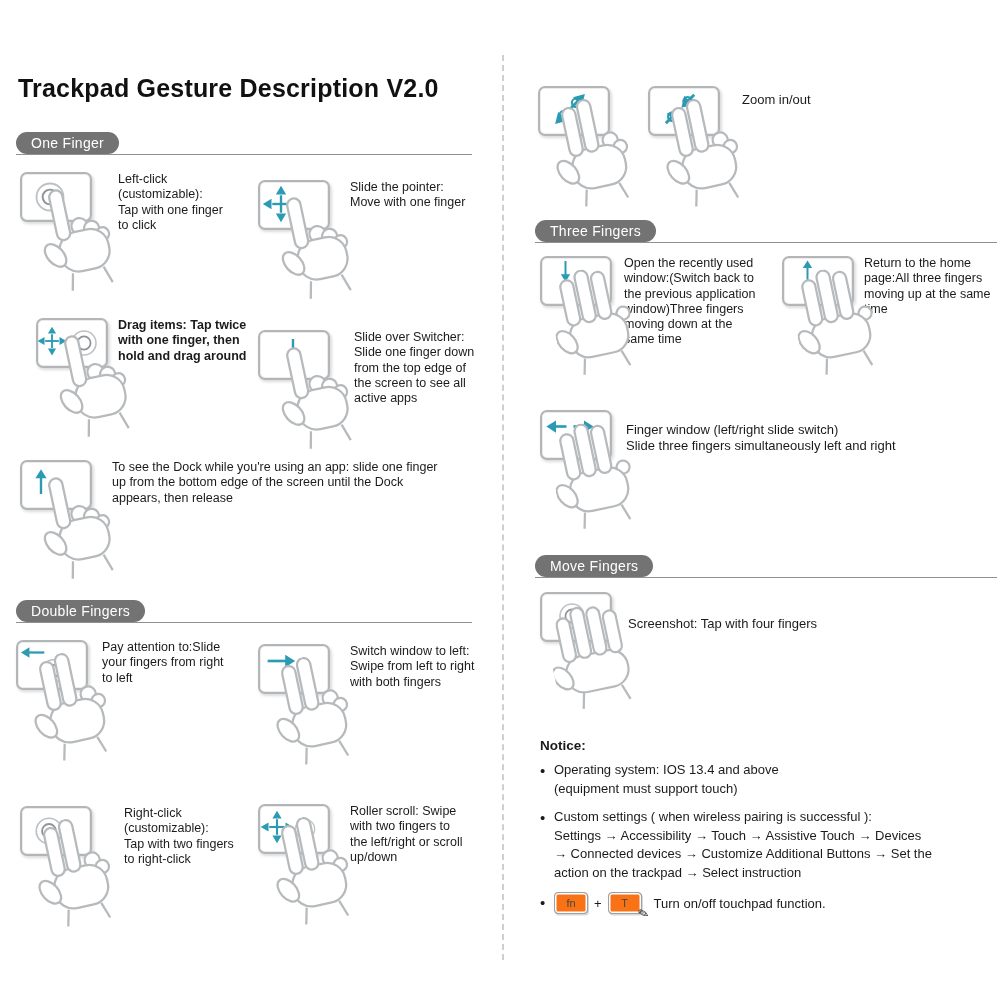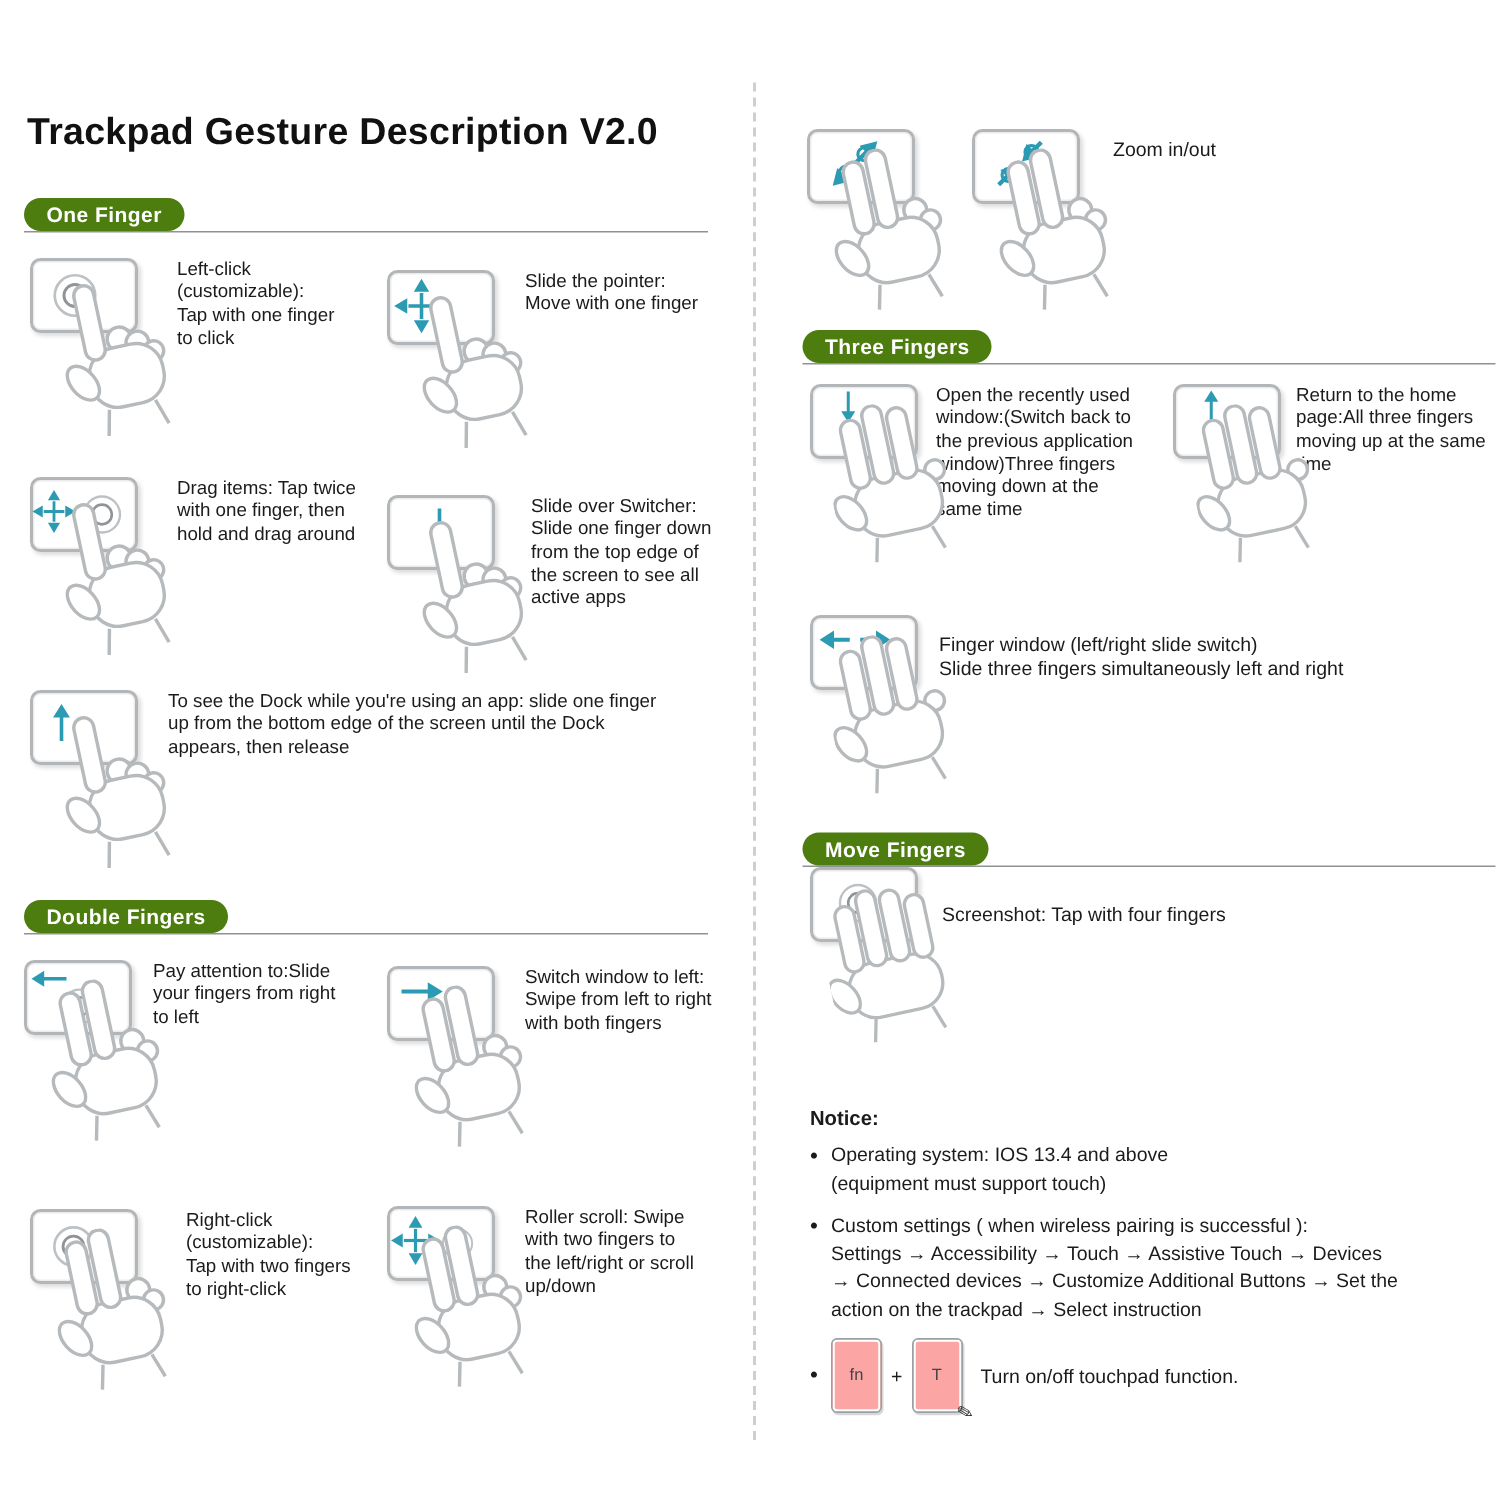--- a/index.html
+++ b/index.html
@@ -3,22 +3,22 @@
 <meta charset="utf-8">
 <style>
   html,body{margin:0;padding:0;background:#fff;}
   #page{position:relative;width:1000px;height:1000px;background:#fff;overflow:hidden;
         font-family:"Liberation Sans", sans-serif;color:#1b1b1b;}
   .abs{position:absolute;}
   #page-title{left:18px;top:74px;font-size:25px;font-weight:700;color:#111;letter-spacing:.2px;text-align:center;}
   .divider{left:502px;top:55px;height:905px;width:0;border-left:2px dashed #cfcfcf;}
   
   .sec{height:22px;border-bottom:1.5px solid #8f9294;}
-  .badge{position:absolute;left:0;top:0;display:inline-block;background:#4d7c0f;color:#fff;
-         font-size:14px;font-weight:700;line-height:22px;padding:0 15px;border-radius:11px;
+  .badge{position:absolute;left:0;top:0;display:inline-block;background:#737373;color:#fff;
+         font-size:14px;font-weight:400;line-height:22px;padding:0 15px;border-radius:11px;
          letter-spacing:.3px;white-space:nowrap;}
   
   .gesture{position:absolute;display:flex;align-items:flex-start;}
   .padwrap{position:relative;width:72px;height:50px;flex:none;}
   .pad{position:absolute;inset:0;border:2px solid #b3b6b8;border-radius:7px;background:#fff;
        box-shadow:1.5px 2px 3px rgba(0,0,0,.14), inset 0 0 0 1px #ececec;}
   .overlay{position:absolute;left:0;top:0;width:72px;height:50px;color:#2b9ab3;overflow:visible;}
   .hand{position:absolute;pointer-events:none;transform:rotate(-12deg);transform-origin:26px 8px;}
   .h1{left:8px;top:16px;width:76px;}
   .h2{left:6px;top:16px;width:80px;}
@@ -26,22 +26,22 @@
   .h4{left:2px;top:16px;width:92px;}
   .cap{font-size:12.5px;line-height:1.22;white-space:pre-line;color:#1b1b1b;}
   .zoomcap{font-size:13px;}
   
   .notice{left:540px;top:738px;width:448px;}
   .notice-title{font-size:13.5px;font-weight:700;margin-bottom:8px;}
   .nrow{display:flex;align-items:flex-start;margin-bottom:9px;}
   .dot{flex:none;width:14px;font-size:15px;line-height:1.35;}
   .ntext{font-size:13px;line-height:1.45;white-space:pre-line;}
   .keysrow{align-items:center;}
-  .key{display:inline-block;min-width:22px;padding:18px 5px;border:1.5px solid #9aa0a3;border-radius:4px;
-       font-size:11px;text-align:center;color:#444;background:#fca5a5;box-shadow:inset 0 0 0 1.5px #fff, 1px 1.5px 0 #d8d8d8;}
+  .key{display:inline-block;min-width:22px;padding:4px 5px;border:1.5px solid #9aa0a3;border-radius:4px;
+       font-size:11px;text-align:center;color:#444;background:#f97316;box-shadow:inset 0 0 0 1.5px #fff, 1px 1.5px 0 #d8d8d8;}
   .keyT{position:relative;}
   .pen{position:absolute;right:-8px;bottom:-8px;font-size:13px;color:#333;transform:rotate(-15deg);}
   .plus{margin:0 6px;font-size:13px;}
   .keytext{margin-left:12px;font-size:13px;}
 </style>
 </head>
 <body>
 
 <svg width="0" height="0" style="position:absolute" aria-hidden="true">
 <defs>
@@ -185,21 +185,21 @@
         <use href="#sym-4way" x="4" y="5" width="38" height="38"></use>
       </svg>
       <svg class="hand h1" viewBox="0 0 80 112">
           <use href="#hand1"></use>
         </svg>
     </div>
     <div class="cap" style="width:128px">Slide the pointer:
 Move with one finger</div>
   </div>
 
-  <div class="gesture" style="left:20px;top:318px;gap:26px;">
+  <div class="gesture" style="left:36px;top:318px;gap:10px;font-weight:bold;">
     <div class="padwrap">
       <div class="pad"></div>
       <svg class="overlay" viewBox="0 0 72 50">
         <use href="#sym-4way" x="1" y="8" width="30" height="30"></use>
         <use href="#sym-ring" x="32" y="9" width="32" height="32"></use>
       </svg>
       <svg class="hand h1" viewBox="0 0 80 112">
           <use href="#hand1"></use>
         </svg>
     </div>
@@ -379,21 +379,21 @@
         </svg>
     </div>
     <div class="cap" style="width:330px;margin-top:12px;font-size:13px;">Finger window (left/right slide switch)
 Slide three fingers simultaneously left and right</div>
   </div>
 
   <div class="abs sec" style="left:535px;top:555px;width:462px;">
     <span class="badge">Move Fingers</span>
   </div>
 
-  <div class="gesture" style="left:540px;top:578px;gap:16px;">
+  <div class="gesture" style="left:540px;top:592px;gap:16px;">
     <div class="padwrap">
       <div class="pad"></div>
       <svg class="overlay" viewBox="0 0 72 50">
         <use href="#sym-ring" x="16" y="8" width="32" height="32"></use>
       </svg>
       <svg class="hand h4" viewBox="0 0 100 112">
           <use href="#hand4"></use>
         </svg>
     </div>
     <div class="cap" style="width:300px;margin-top:24px;font-size:13px;">Screenshot: Tap with four fingers</div>

